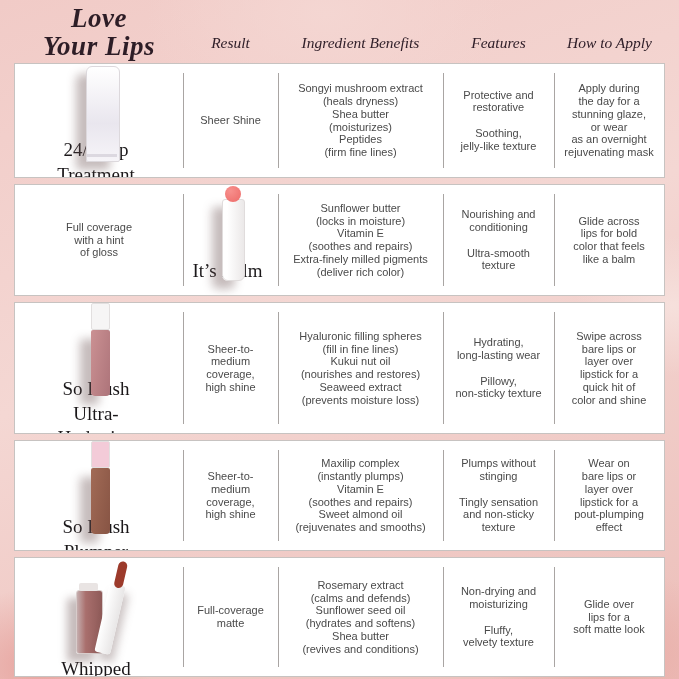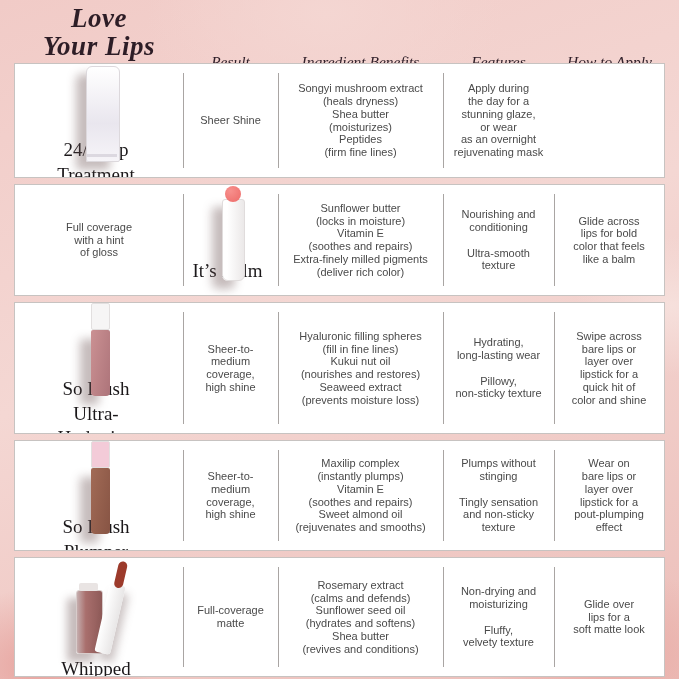--- a/index.html
+++ b/index.html
@@ -8,21 +8,21 @@
     background:
       radial-gradient(160px 110px at 6% 98%, #e7a49f 0%, rgba(231,164,159,0) 70%),
       radial-gradient(180px 120px at 90% 96%, #e9aba5 0%, rgba(233,171,165,0) 70%),
       radial-gradient(240px 150px at 48% 2%, #f4d6d2 0%, rgba(244,214,210,0) 75%),
       radial-gradient(140px 100px at 99% 45%, #f6e0dc 0%, rgba(246,224,220,0) 70%),
       linear-gradient(160deg, #f1cbc7 0%, #f4d7d3 45%, #ecbeb9 100%);}
   .serif{font-family:"Liberation Serif",serif;}
   .page-title{position:absolute;left:19px;top:5px;width:160px;text-align:center;
     font-family:"Liberation Serif",serif;font-style:italic;font-weight:700;
     font-size:27px;line-height:1.02;color:#2d1d26;letter-spacing:.5px;}
-  .header-grid{position:absolute;left:14px;top:47px;width:651px;height:28px;
+  .header-grid{position:absolute;left:14px;top:28px;width:651px;height:28px;
     display:grid;grid-template-columns:169px 95px 165px 111px 111px;}
   .col-header{align-self:end;text-align:center;font-family:"Liberation Serif",serif;
     font-style:italic;font-size:15.5px;color:#31202a;padding-bottom:4px;}
   .rows{position:absolute;left:14px;top:63px;width:651px;display:flex;
     flex-direction:column;gap:6px;}
   .row{background:#ffffff;border:1px solid #c7c3c1;box-sizing:border-box;
     display:grid;grid-template-columns:168px 95px 165px 111px 110px;}
   .cell{position:relative;display:flex;align-items:center;justify-content:center;
     text-align:center;overflow:hidden;}
   .cell:not(:first-child)::before{content:'';position:absolute;left:0;top:9px;
@@ -91,20 +91,28 @@
       <div class="list">
             <div class="cell-text">Songyi mushroom extract
 (heals dryness)</div>
             <div class="cell-text">Shea butter
 (moisturizes)</div>
             <div class="cell-text">Peptides
 (firm fine lines)</div>
           </div>
     </div>
     <div class="cell">
+      <div class="list feat-list">
+            <div class="cell-text">Protective and
+restorative</div>
+            <div class="cell-text">Soothing,
+jelly-like texture</div>
+          </div>
+    </div>
+    <div class="cell">
       <div class="cell-text">Apply during
 the day for a
 stunning glaze,
 or wear
 as an overnight
 rejuvenating mask</div>
     </div>
   </div>
       <div class="row" style="height: 112px;">
     <div class="cell">

